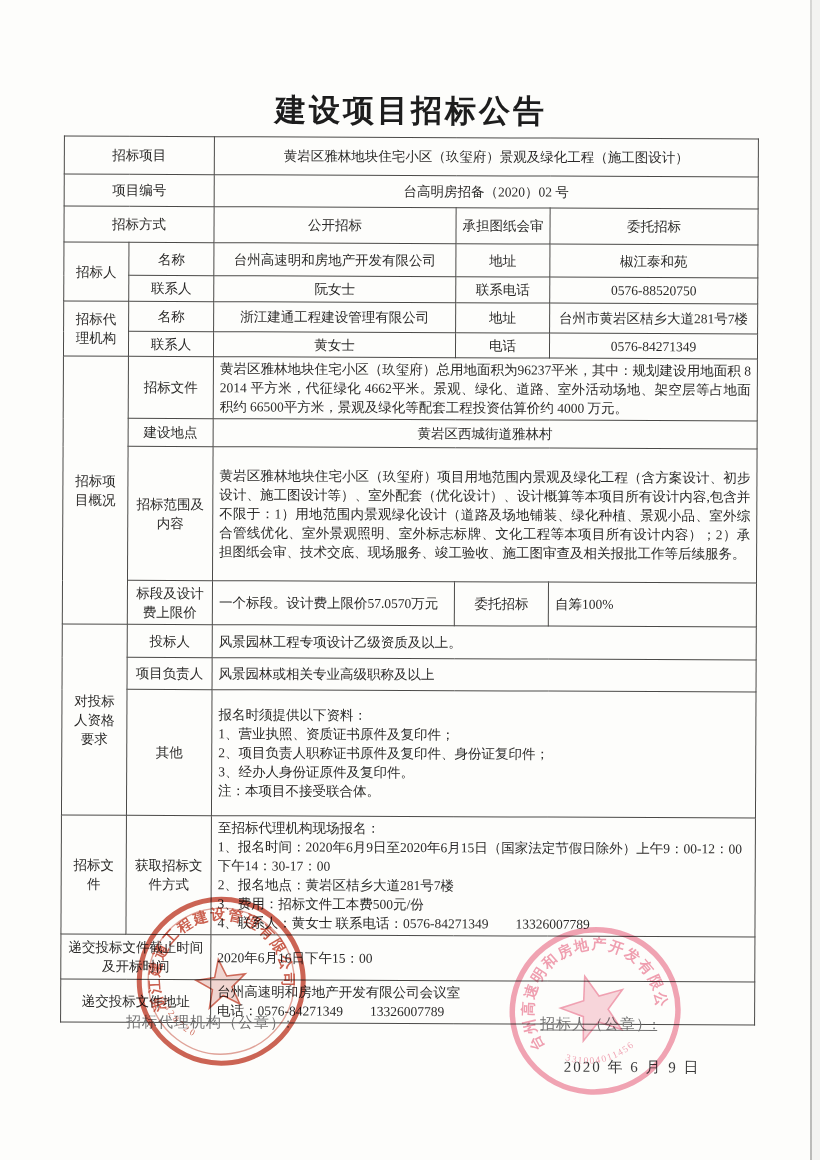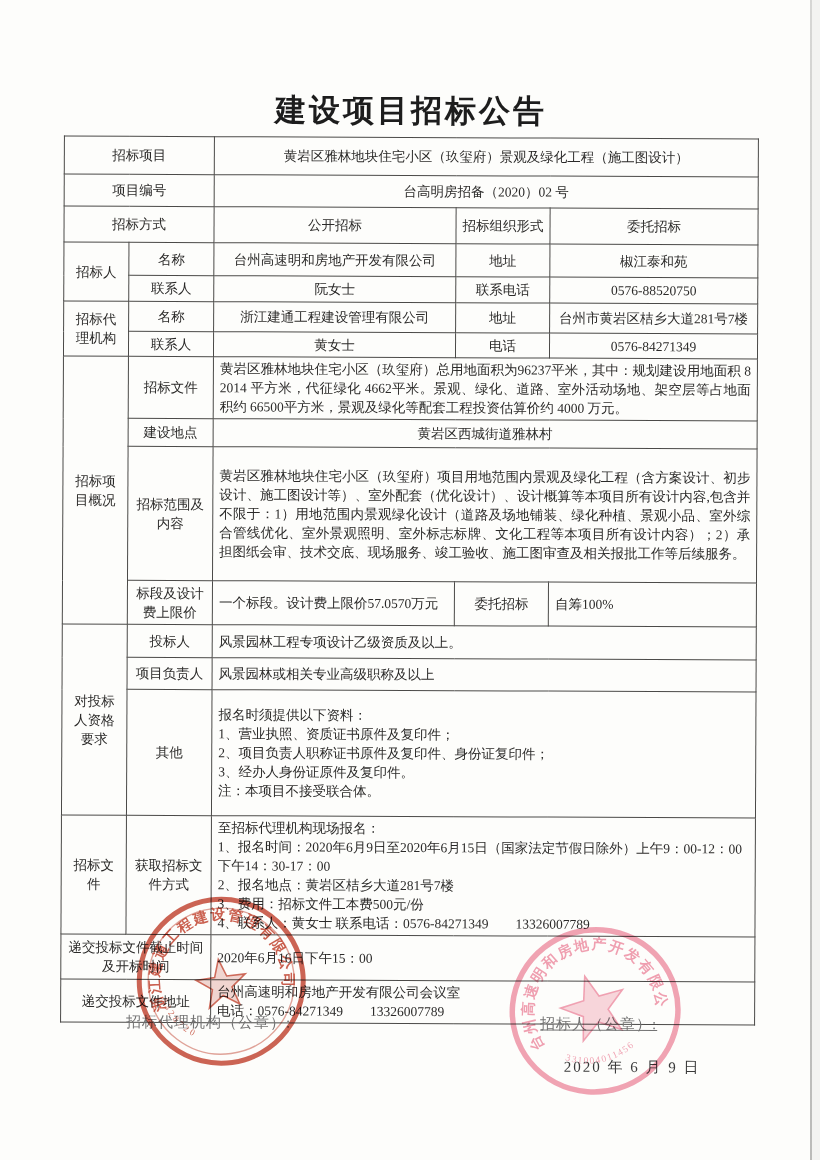--- a/index.html
+++ b/index.html
@@ -58,21 +58,21 @@
         <td class="lab" colspan="2">招标项目</td>
         <td class="cen" colspan="3">黄岩区雅林地块住宅小区（玖玺府）景观及绿化工程（施工图设计）</td>
       </tr>
       <tr class="r2">
         <td class="lab" colspan="2">项目编号</td>
         <td class="cen" colspan="3">台高明房招备（2020）02 号</td>
       </tr>
       <tr class="r3">
         <td class="lab" colspan="2">招标方式</td>
         <td class="cen">公开招标</td>
-        <td class="lab">招标组织形式</td>
+        <td class="lab">承担图纸会审</td>
         <td class="cen">委托招标</td>
       </tr>
       <tr class="r4">
         <td class="lab" rowspan="2">招标人</td>
         <td class="lab">名称</td>
         <td class="cen">台州高速明和房地产开发有限公司</td>
         <td class="lab">地址</td>
         <td class="cen">椒江泰和苑</td>
       </tr>
       <tr class="r5">

